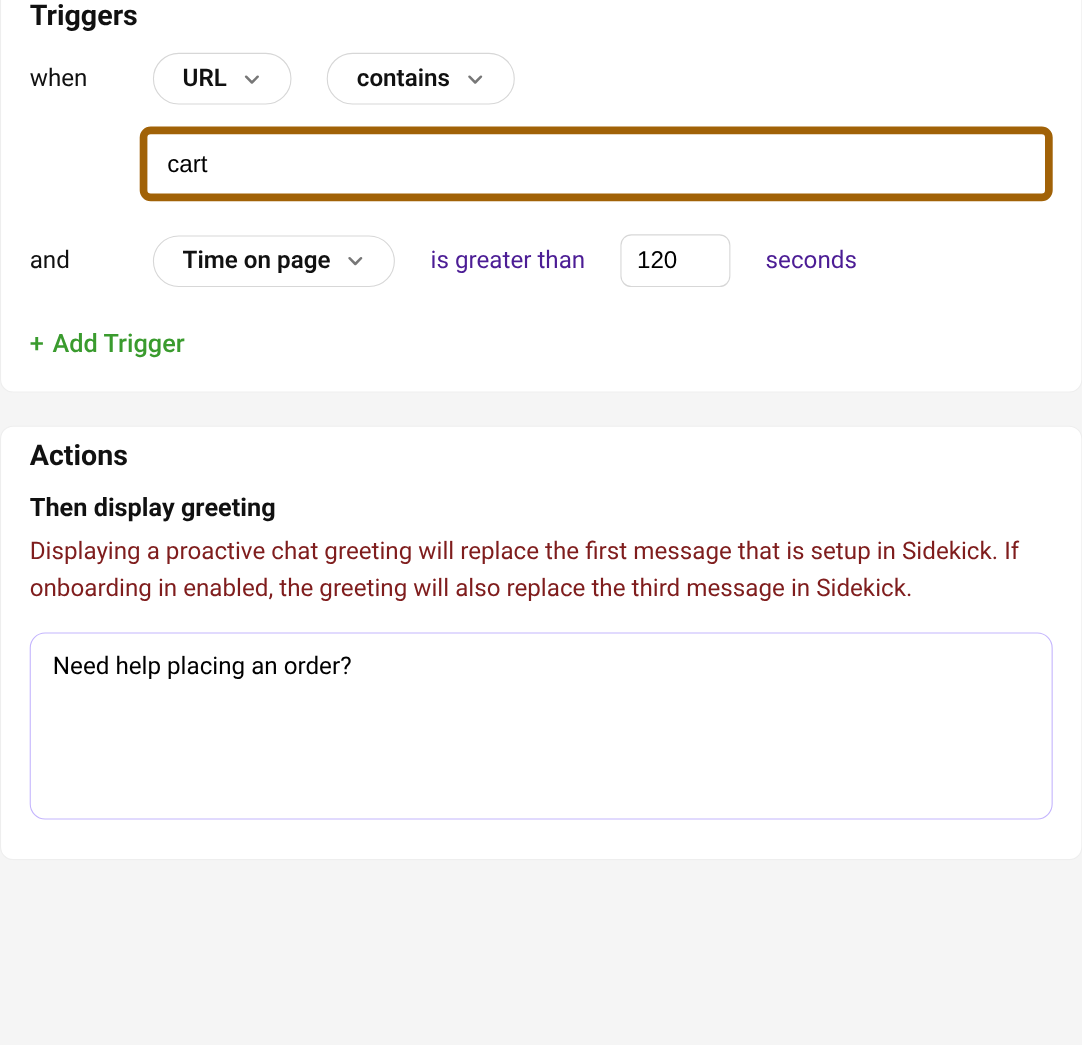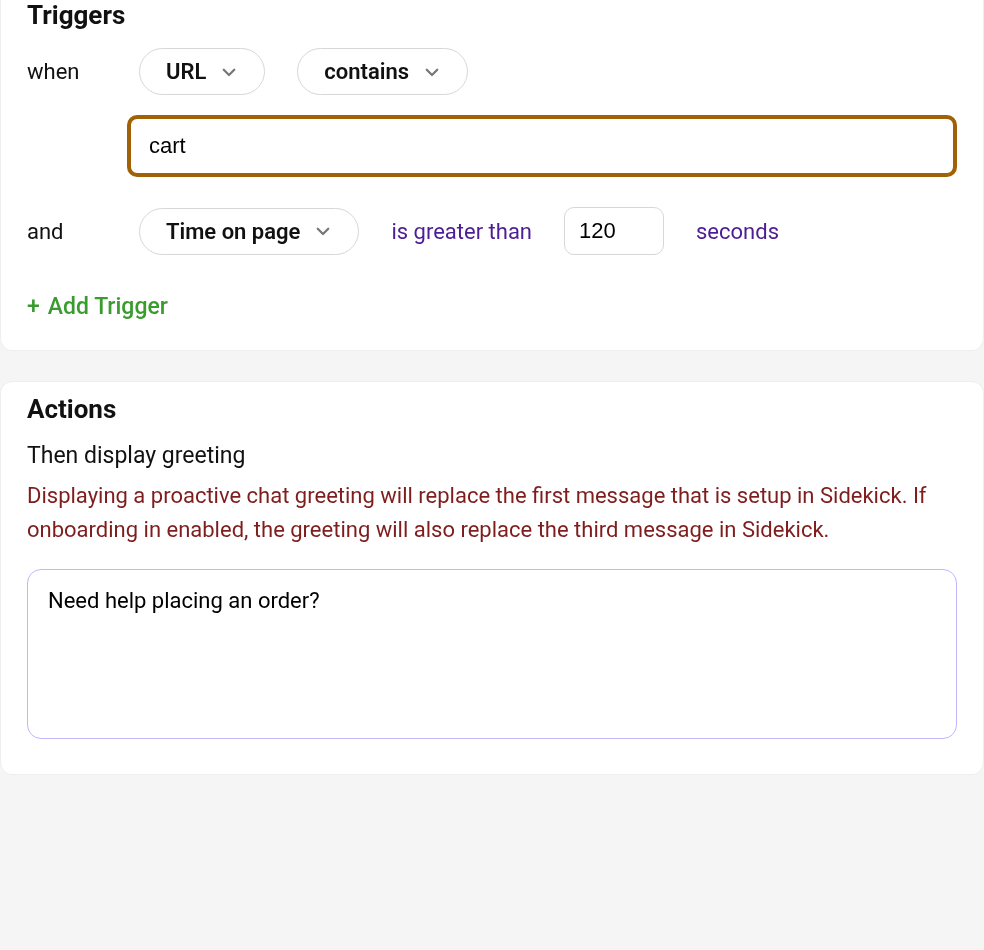--- a/index.html
+++ b/index.html
@@ -49,21 +49,21 @@
     cursor: pointer;
     white-space: nowrap;
     justify-content: space-between;
   }
   .chev {
     width: 18px; height: 18px;
     display: inline-block;
   }
   .chev svg { width: 100%; height: 100%; display:block; }
   .text-input {
-    border: 4px solid #a16207;
+    border: 7px solid #a16207;
     border-radius: 10px;
     padding: 14px 18px;
     font-size: 22px;
     width: 100%;
     background: #fff;
   }
   .url-input-wrap {
     margin-left: 100px;
     margin-bottom: 30px;
   }
@@ -90,21 +90,21 @@
     font-weight: 500;
     cursor: pointer;
     margin-top: 8px;
   }
   .add-trigger .plus {
     font-size: 23px;
     line-height: 1;
   }
   .actions-sub {
     font-size: 23px;
-    font-weight: 400;
+    font-weight: 700;
     margin: 4px 0 10px 0;
   }
   .actions-desc {
     font-size: 22px;
     color: #7f1d1d;
     line-height: 1.55;
     margin: 0 0 22px 0;
   }
   textarea.greeting {
     width: 100%;

